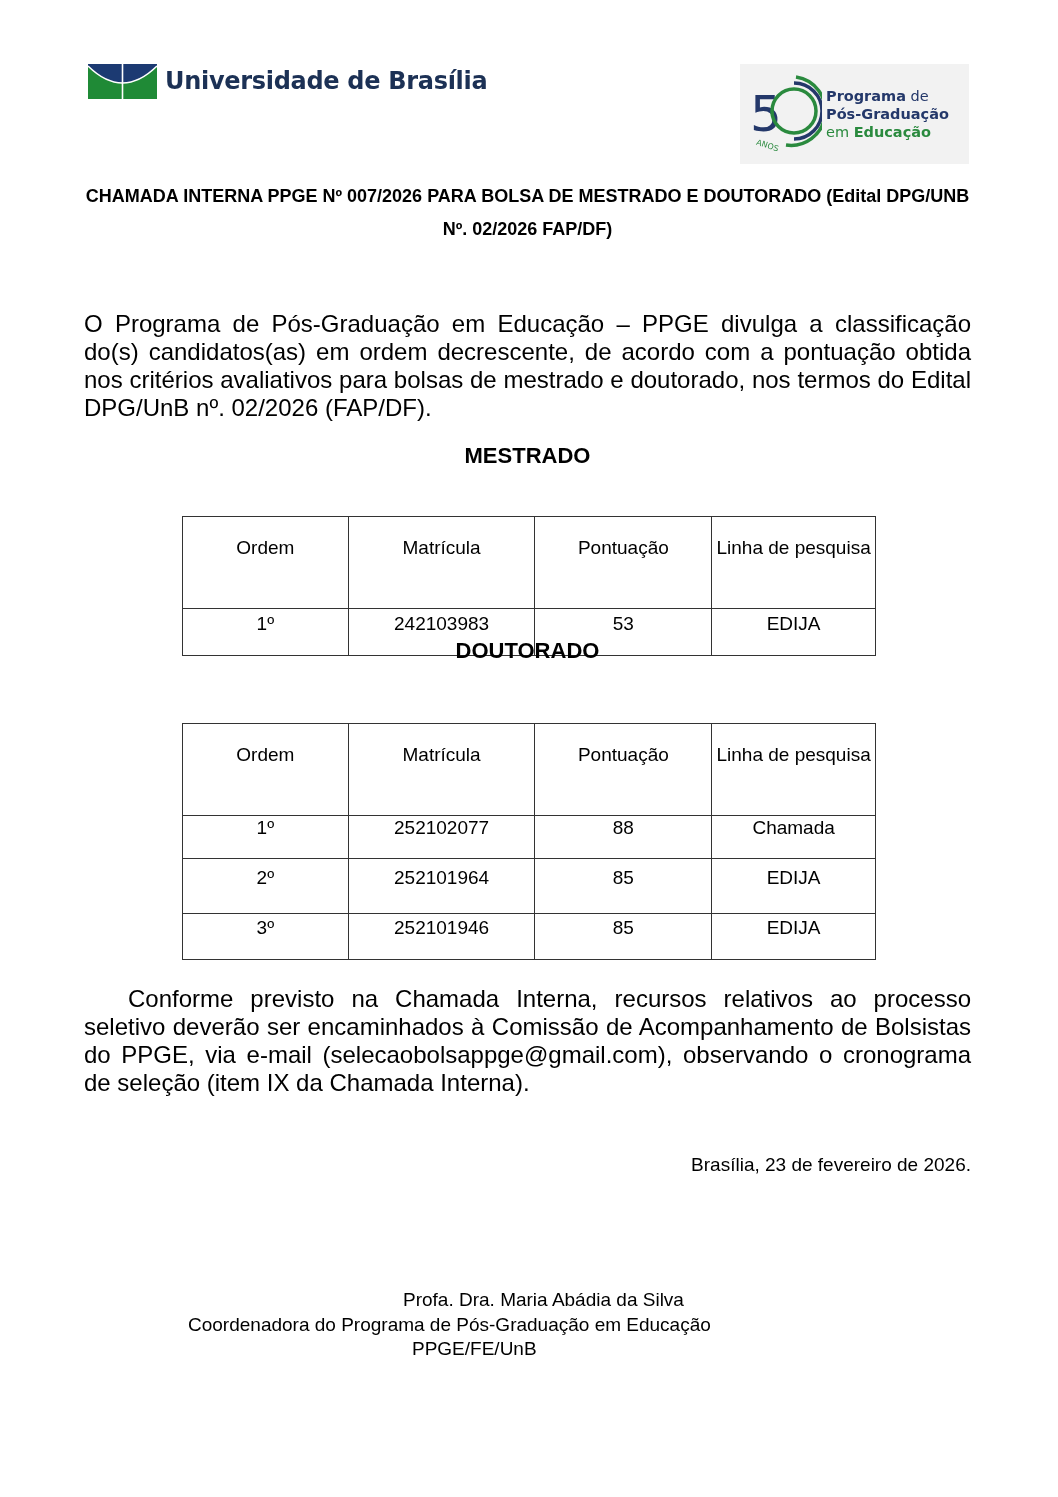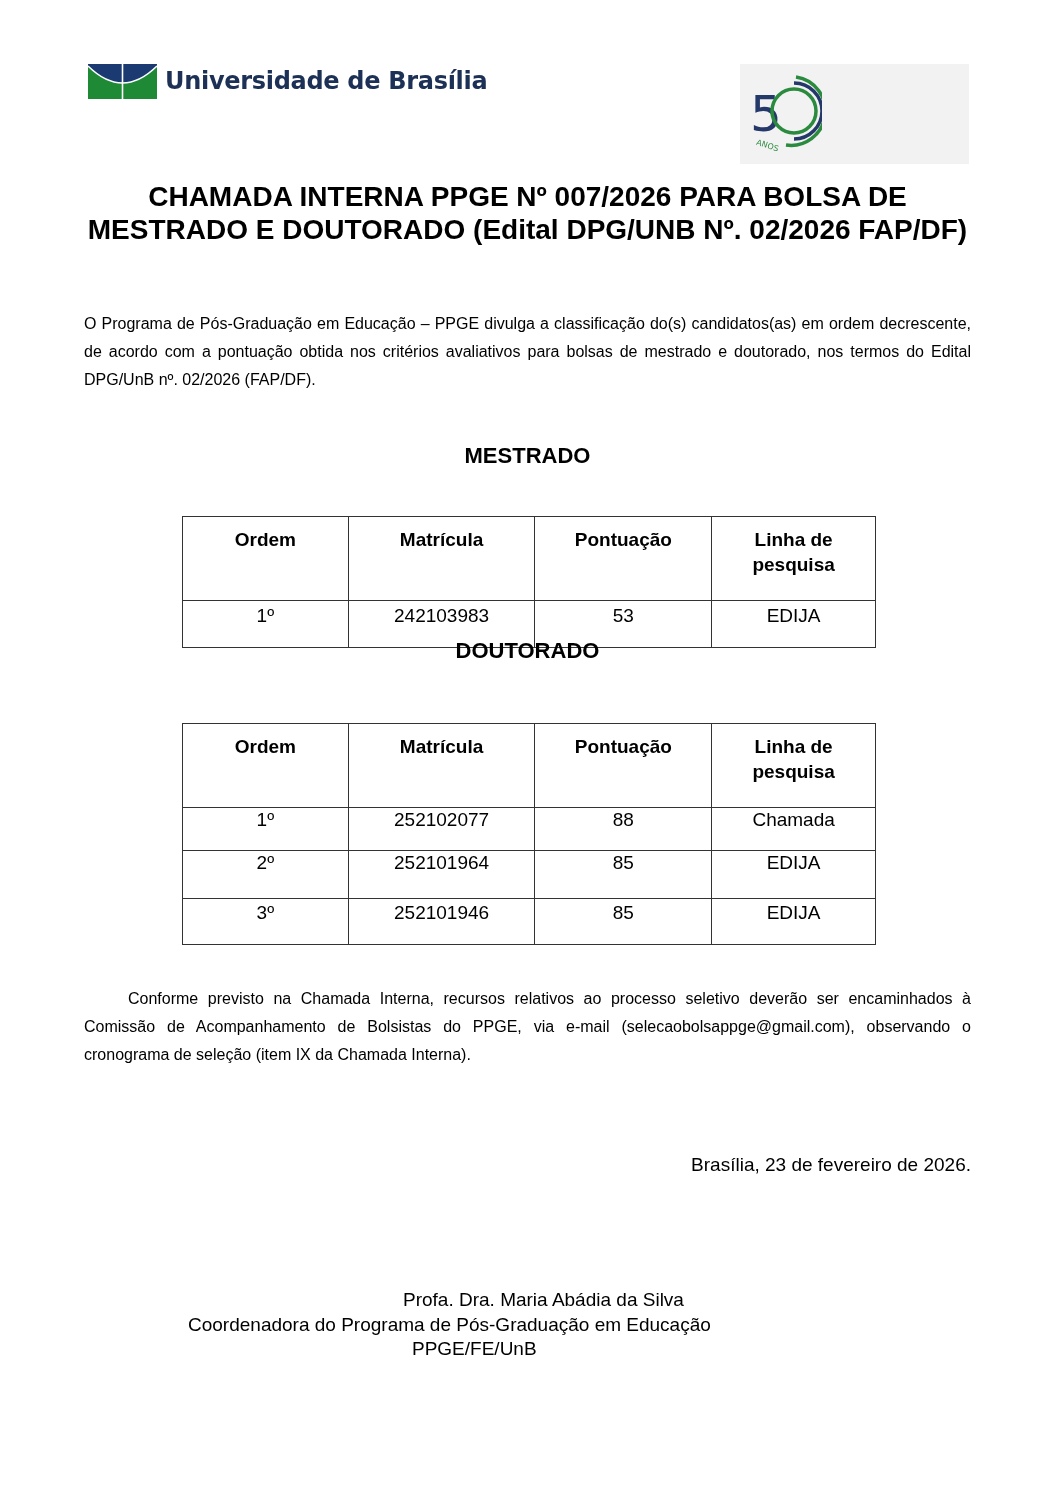--- a/index.html
+++ b/index.html
@@ -18,41 +18,41 @@
                display: flex; align-items: center; }
   #ppge-emblem { width: 72px; height: 82px; margin-left: 10px; }
   #ppge-text { margin-left: 4px; font-family: "DejaVu Sans", sans-serif; font-size: 14.5px; line-height: 18px; }
   #ppge-text .blue { color: #24386a; font-weight: bold; }
   #ppge-text .blue-n { color: #24386a; font-weight: normal; }
   #ppge-text .green { color: #2a8a3e; font-weight: bold; }
   #ppge-text .green-n { color: #2a8a3e; font-weight: normal; }
 
   
   #doc-title { left: 84px; top: 180px; width: 887px; text-align: center; font-weight: bold;
-               font-size: 28px; line-height: 33px; }
+               font-size: 18px; line-height: 33px; }
 
-  .para { left: 84px; width: 887px; font-size: 16px; line-height: 28px; text-align: justify; }
+  .para { left: 84px; width: 887px; font-size: 24px; line-height: 28px; text-align: justify; }
   #intro { top: 310px; }
   #closing { top: 985px; text-indent: 44px; }
 
   .section-heading { left: 84px; width: 887px; text-align: center; font-weight: bold; font-size: 22px; }
   #mestrado-heading { top: 443px; }
   #doutorado-heading { top: 638px; }
 
   table.res { position: absolute; left: 182px; width: 694px; border-collapse: collapse;
               font-size: 19px; }
   table.res td, table.res th { border: 1px solid #333; text-align: center; vertical-align: top; padding: 0; }
-  table.res th { font-weight: bold; height: 73px; padding-top: 10px; line-height: 25px; }
+  table.res th { font-weight: normal; height: 73px; padding-top: 18px; line-height: 25px; }
   table.res col.c1 { width: 166px; } table.res col.c2 { width: 187px; }
   table.res col.c3 { width: 177px; } table.res col.c4 { width: 164px; }
   #mestrado-table { top: 516px; }
   #mestrado-table td { height: 42px; padding-top: 4px; }
   #doutorado-table { top: 723px; }
   #doutorado-table tr.r1 td { height: 41px; padding-top: 1px; }
-  #doutorado-table tr.r2 td { height: 46px; padding-top: 1px; }
+  #doutorado-table tr.r2 td { height: 46px; padding-top: 8px; }
   #doutorado-table tr.r3 td { height: 42px; padding-top: 3px; }
 
   #date-line { left: 84px; width: 887px; top: 1154px; text-align: right; font-size: 19px; }
   .sig { left: 84px; font-size: 19px; margin-top: 20px; }
   #sig-name { left: 403px; top: 1269px; }
   #sig-role { left: 188px; top: 1294px; }
   #sig-unit { left: 412px; top: 1318px; }
 </style>
 </head>
 <body>
@@ -68,20 +68,25 @@
 </div>
 
 <div id="ppge-logo" class="abs">
   <svg id="ppge-emblem" viewBox="0 0 72 82">
     <text x="0" y="58" font-family="DejaVu Sans, sans-serif" font-size="50" fill="#24386a">5</text>
     <circle cx="44" cy="38" r="22" fill="none" stroke="#2a8a3e" stroke-width="3.5"></circle>
     <path d="M44 10 A28 28 0 0 1 44 66" fill="none" stroke="#24386a" stroke-width="3.5"></path>
     <path d="M46 4 A34 34 0 0 1 36 72" fill="none" stroke="#2a8a3e" stroke-width="3.5"></path>
     <text x="6" y="74" font-family="DejaVu Sans, sans-serif" font-size="8" fill="#2a8a3e" transform="rotate(18 14 72)">ANOS</text>
   </svg>
+  <div id="ppge-text">
+    <div><span class="blue">Programa</span><span class="blue-n"> de</span></div>
+    <div class="blue">Pós-Graduação</div>
+    <div><span class="green-n">em </span><span class="green">Educação</span></div>
+  </div>
 </div>
 
 <div id="doc-title" class="abs">CHAMADA INTERNA PPGE Nº 007/2026 PARA BOLSA DE MESTRADO E DOUTORADO (Edital DPG/UNB Nº. 02/2026 FAP/DF)</div>
 
 <div id="intro" class="abs para">O Programa de Pós-Graduação em Educação – PPGE divulga a classificação do(s) candidatos(as) em ordem decrescente, de acordo com a pontuação obtida nos critérios avaliativos para bolsas de mestrado e doutorado, nos termos do Edital DPG/UnB nº. 02/2026 (FAP/DF).</div>
 
 <div id="mestrado-heading" class="abs section-heading">MESTRADO</div>
 <table id="mestrado-table" class="res">
   <colgroup>
       <col class="c1">

